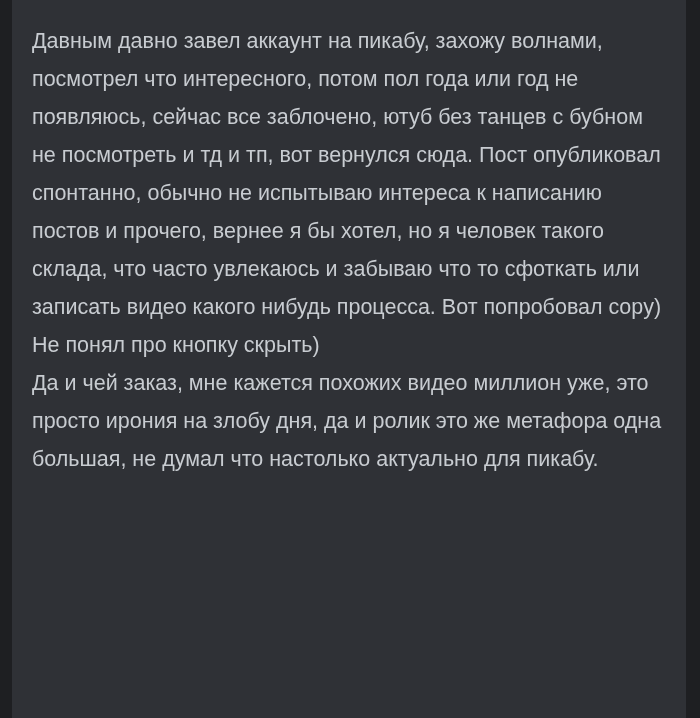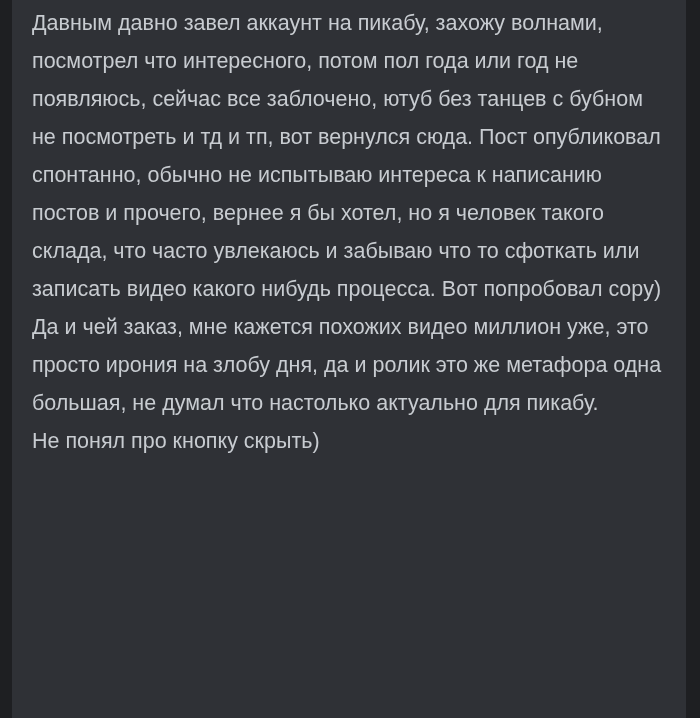--- a/index.html
+++ b/index.html
@@ -35,21 +35,21 @@
     width: 14px;
     height: 718px;
     background: #1e1f22;
   }
   .comment-body {
     position: absolute;
     left: 12px;
     top: 0;
     width: 674px;
     height: 718px;
-    padding: 4px 18px 0 20px;
+    padding: 22px 18px 0 20px;
     box-sizing: border-box;
     background: #2f3136;
   }
   .para {
     margin: 0;
     color: #c8ccd1;
     font-size: 21.5px;
     line-height: 38px;
     white-space: pre-wrap;
   }
@@ -57,17 +57,17 @@
 </head>
 <body>
 
 <div class="screen">
 
   <div class="left-gutter"></div>
   <div class="right-gutter"></div>
 
   <div class="comment-body">
     <p class="para">Давным давно завел аккаунт на пикабу, захожу волнами, посмотрел что интересного, потом пол года или год не появляюсь, сейчас все заблочено, ютуб без танцев с бубном не посмотреть и тд и тп, вот вернулся сюда. Пост опубликовал спонтанно, обычно не испытываю интереса к написанию постов и прочего, вернее я бы хотел, но я человек такого склада, что часто увлекаюсь и забываю что то сфоткать или записать видео какого нибудь процесса. Вот попробовал copy)</p>
+    <p class="para">Не понял про кнопку скрыть)</p>
     <p class="para">Да и чей заказ, мне кажется похожих видео миллион уже, это просто ирония на злобу дня, да и ролик это же метафора одна большая, не думал что настолько актуально для пикабу.</p>
-    <p class="para">Не понял про кнопку скрыть)</p>
   </div>
 
 </div>
 
 </body></html>

